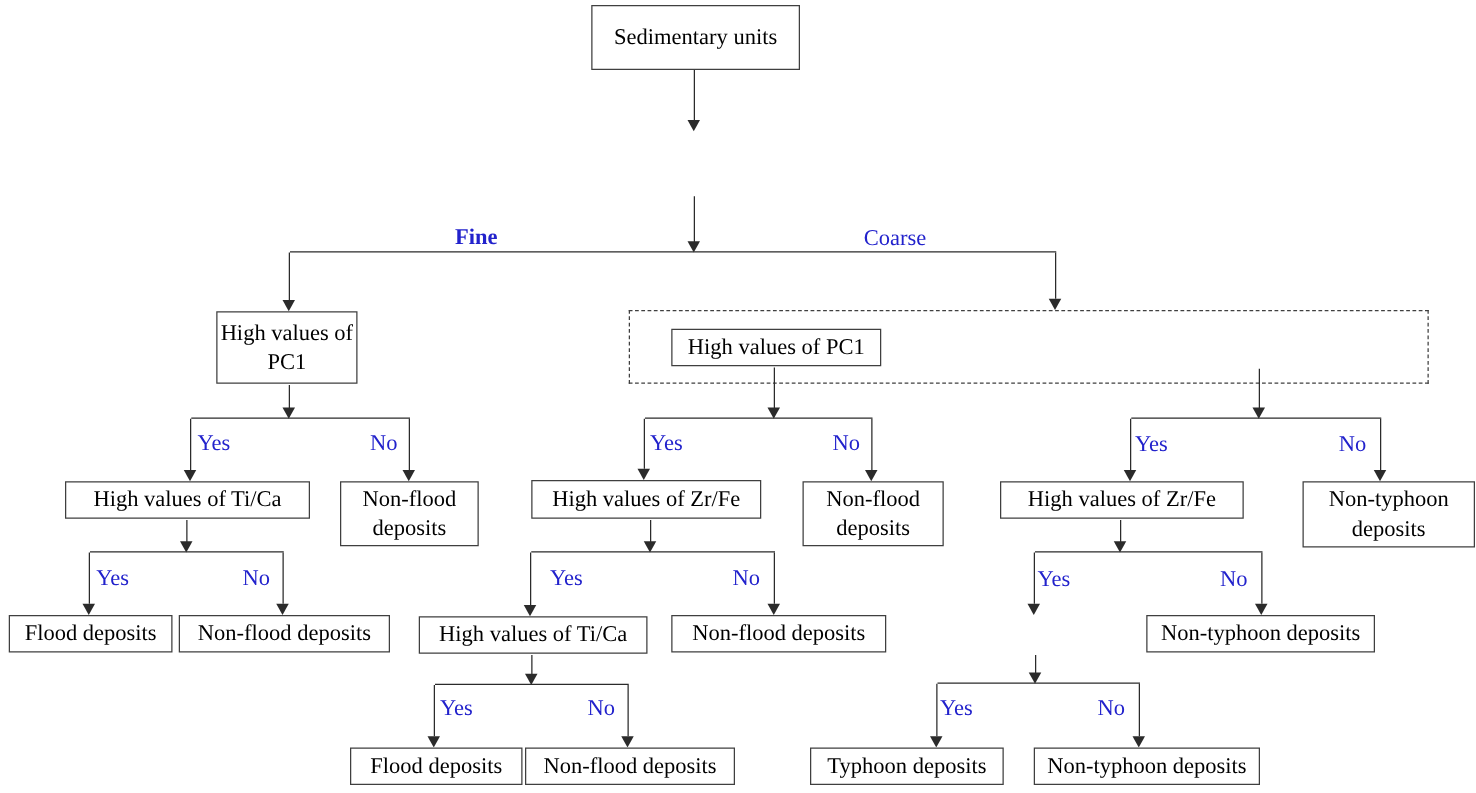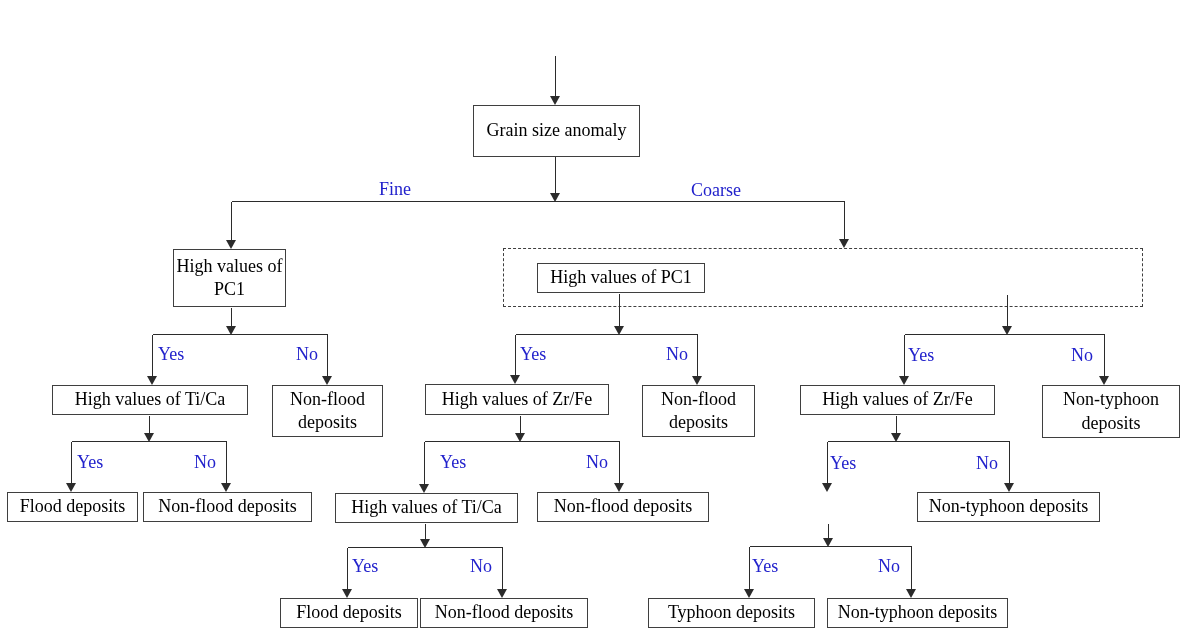--- a/index.html
+++ b/index.html
@@ -41,21 +41,21 @@
 
   <div class="vline" style="left:555px;top:56px;height:41px;"></div>
   <div class="arr" style="left:550px;top:96px;"></div>
   <div class="vline" style="left:555px;top:157px;height:37px;"></div>
   <div class="arr" style="left:550px;top:193px;"></div>
   <div class="hline" style="left:232px;top:201px;width:613px;"></div>
   <div class="vline" style="left:231px;top:202px;height:38px;"></div>
   <div class="arr" style="left:226px;top:240px;"></div>
   <div class="vline" style="left:844px;top:202px;height:37px;"></div>
   <div class="arr" style="left:839px;top:239px;"></div>
-  <div class="blabel" style="left:379px;top:179px;">Fine</div>
+  <div class="blabel" style="left:364px;top:179px;font-weight:bold;">Fine</div>
   <div class="blabel" style="left:691px;top:180px;">Coarse</div>
 
   <div class="vline" style="left:231px;top:308px;height:19px;"></div>
   <div class="arr" style="left:226px;top:326px;"></div>
   <div class="hline" style="left:153px;top:334px;width:175px;"></div>
   <div class="vline" style="left:152px;top:335px;height:41px;"></div>
   <div class="arr" style="left:147px;top:376px;"></div>
   <div class="vline" style="left:327px;top:335px;height:41px;"></div>
   <div class="arr" style="left:322px;top:376px;"></div>
   <div class="blabel" style="left:158px;top:344px;">Yes</div>
@@ -124,36 +124,36 @@
   <div class="vline" style="left:828px;top:524px;height:15px;"></div>
   <div class="arr" style="left:823px;top:538px;"></div>
   <div class="hline" style="left:750px;top:546px;width:162px;"></div>
   <div class="vline" style="left:749px;top:547px;height:42px;"></div>
   <div class="arr" style="left:744px;top:589px;"></div>
   <div class="vline" style="left:911px;top:547px;height:42px;"></div>
   <div class="arr" style="left:906px;top:589px;"></div>
   <div class="blabel" style="left:752px;top:556px;">Yes</div>
   <div class="blabel" style="left:878px;top:556px;">No</div>
 
-  <div class="box" style="left:473px;top:105px;width:167px;height:52px;">Grain size anomaly</div>
+  <div class="box" style="left:473px;top:4px;width:167px;height:52px;">Sedimentary units</div>
 
   <div class="box" style="left:173px;top:249px;width:113px;height:58px;">High values of PC1</div>
   <div class="box" style="left:537px;top:263px;width:168px;height:30px;">High values of PC1</div>
 
   <div class="box" style="left:52px;top:385px;width:196px;height:30px;">High values of Ti/Ca</div>
   <div class="box" style="left:272px;top:385px;width:111px;height:52px;">Non-flood deposits</div>
   <div class="box" style="left:425px;top:384px;width:184px;height:31px;">High values of Zr/Fe</div>
   <div class="box" style="left:642px;top:385px;width:113px;height:52px;">Non-flood deposits</div>
   <div class="box" style="left:800px;top:385px;width:195px;height:30px;">High values of Zr/Fe</div>
   <div class="box" style="left:1042px;top:385px;width:138px;height:53px;">Non-typhoon deposits</div>
 
   <div class="box" style="left:7px;top:492px;width:131px;height:30px;">Flood deposits</div>
   <div class="box" style="left:143px;top:492px;width:169px;height:30px;">Non-flood deposits</div>
   <div class="box" style="left:335px;top:493px;width:183px;height:30px;">High values of Ti/Ca</div>
   <div class="box" style="left:537px;top:492px;width:172px;height:30px;">Non-flood deposits</div>
   <div class="box" style="left:917px;top:492px;width:183px;height:30px;">Non-typhoon deposits</div>
 
   <div class="box" style="left:280px;top:598px;width:138px;height:30px;">Flood deposits</div>
   <div class="box" style="left:420px;top:598px;width:168px;height:30px;">Non-flood deposits</div>
-  <div class="box" style="left:648px;top:598px;width:167px;height:30px;">Typhoon deposits</div>
+  <div class="box" style="left:648px;top:598px;width:155px;height:30px;">Typhoon deposits</div>
   <div class="box" style="left:827px;top:598px;width:181px;height:30px;">Non-typhoon deposits</div>
 
 </div>
 
 </body></html>

